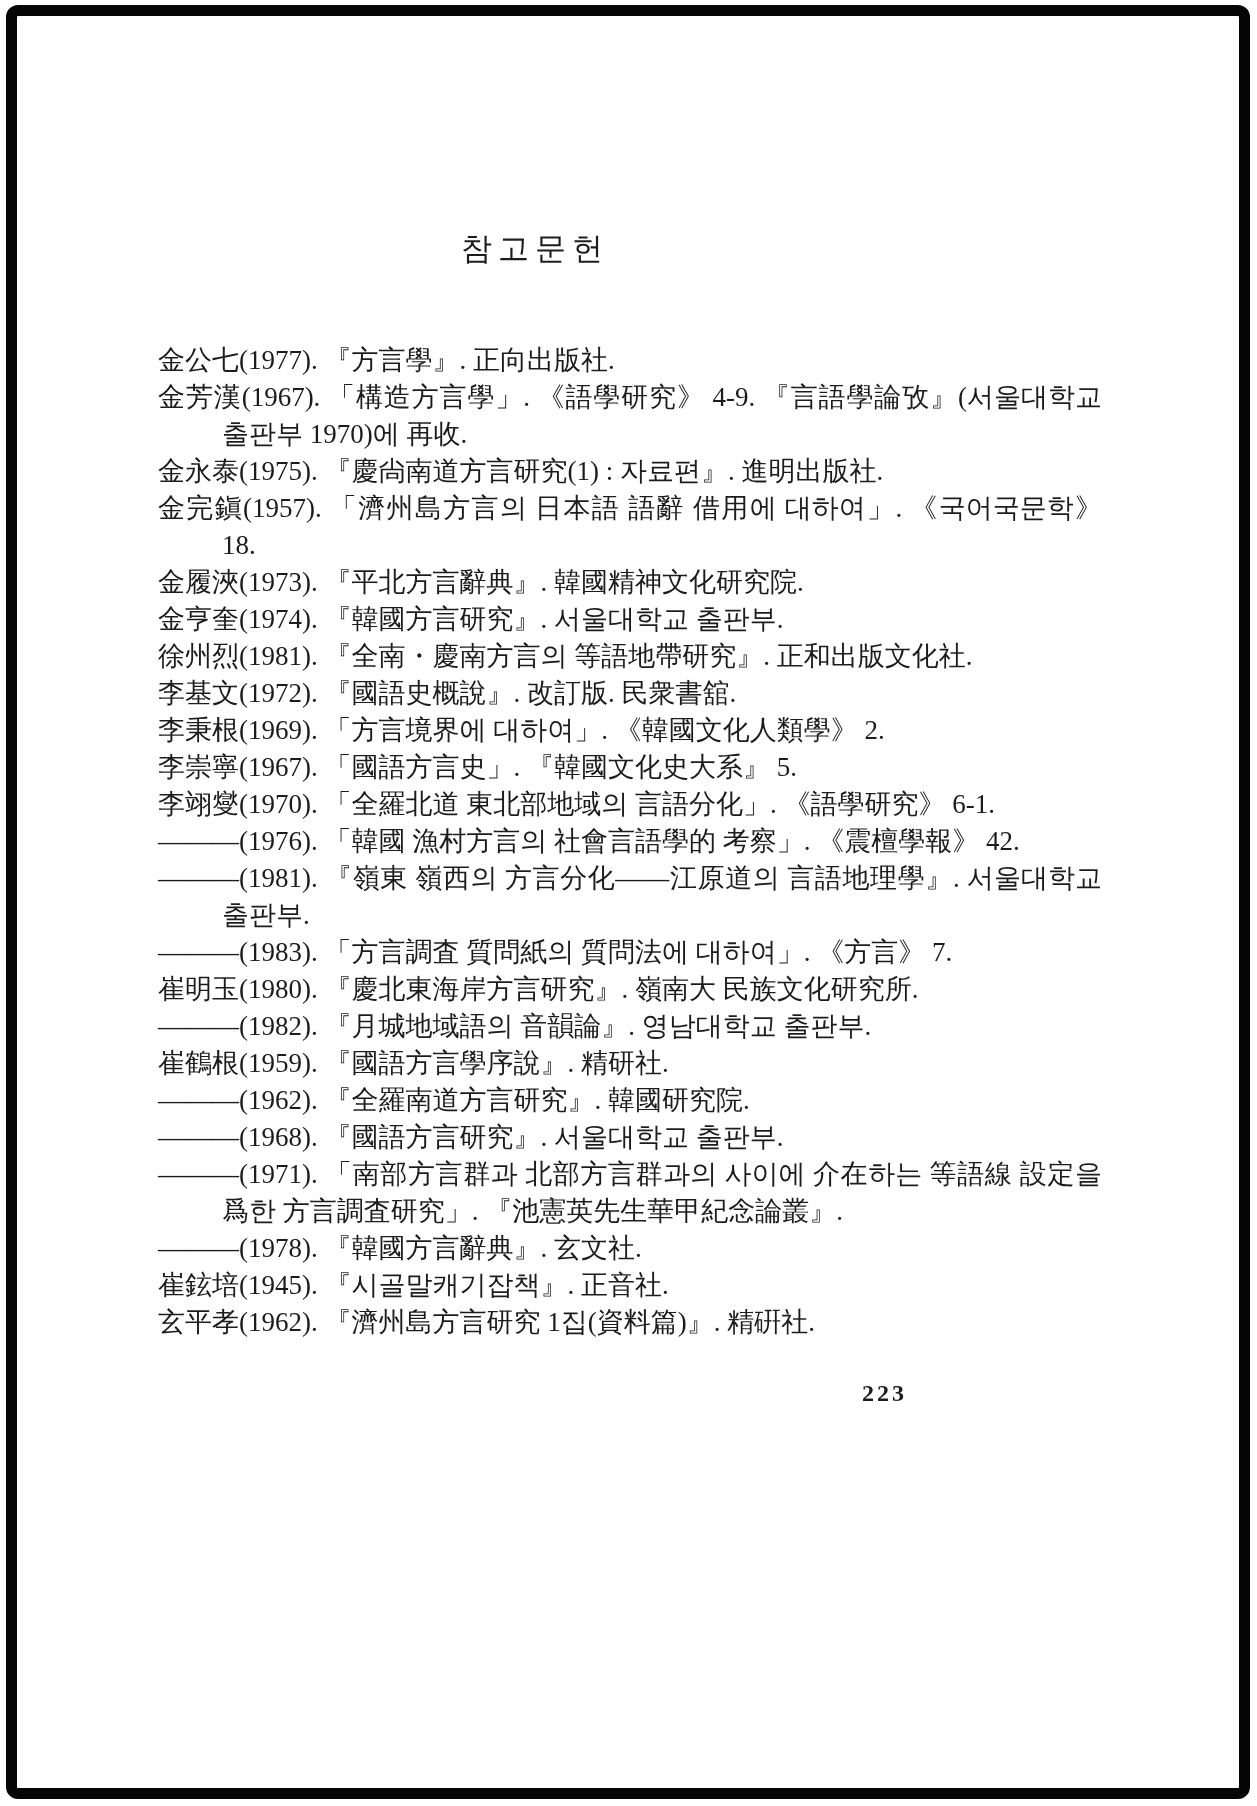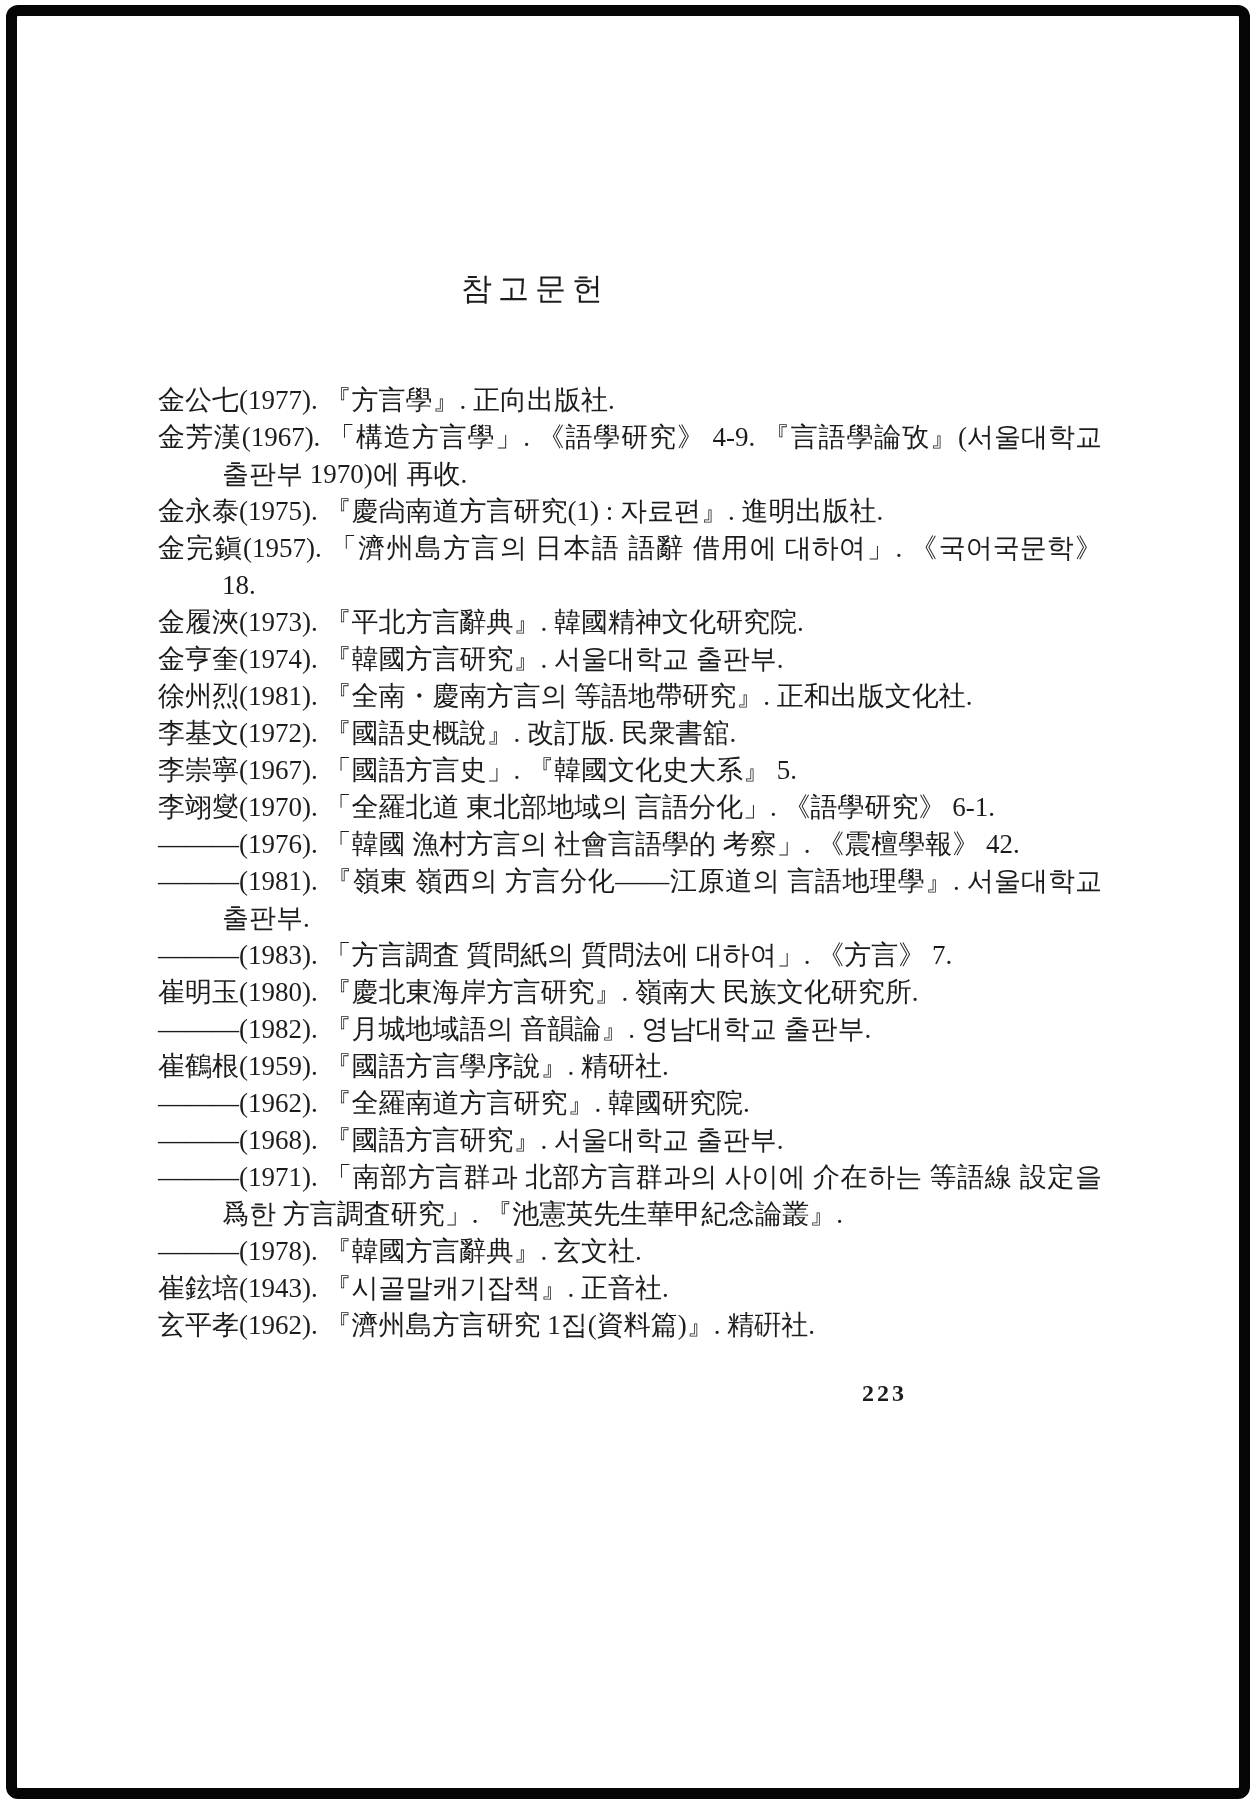--- a/index.html
+++ b/index.html
@@ -25,21 +25,20 @@
     bottom: 7px;
     border: 11px solid #050505;
     border-radius: 12px;
     pointer-events: none;
   }
   .content {
     position: absolute;
     left: 158px;
     top: 228px;
     width: 944px;
-    margin-top: 40px;
   }
   .doc-title {
     font-size: 31px;
     letter-spacing: 6px;
     text-align: center;
     
     padding-right: 190px;
     margin: 0 0 72px 0;
     font-weight: 400;
   }
@@ -75,31 +74,32 @@
 
     <div class="entries">
       <p class="entry">金公七(1977). 『方言學』. 正向出版社.</p>
       <p class="entry">金芳漢(1967). 「構造方言學」. 《語學研究》 4-9. 『言語學論攷』(서울대학교 출판부 1970)에 再收.</p>
       <p class="entry">金永泰(1975). 『慶尙南道方言研究(1) : 자료편』. 進明出版社.</p>
       <p class="entry">金完鎭(1957). 「濟州島方言의 日本語 語辭 借用에 대하여」. 《국어국문학》 18.</p>
       <p class="entry">金履浹(1973). 『平北方言辭典』. 韓國精神文化研究院.</p>
       <p class="entry">金亨奎(1974). 『韓國方言研究』. 서울대학교 출판부.</p>
       <p class="entry">徐州烈(1981). 『全南・慶南方言의 等語地帶研究』. 正和出版文化社.</p>
       <p class="entry">李基文(1972). 『國語史概說』. 改訂版. 民衆書舘.</p>
+      <p class="entry">李秉根(1969). 「方言境界에 대하여」. 《韓國文化人類學》 2.</p>
       <p class="entry">李崇寧(1967). 「國語方言史」. 『韓國文化史大系』 5.</p>
       <p class="entry">李翊燮(1970). 「全羅北道 東北部地域의 言語分化」. 《語學研究》 6-1.</p>
       <p class="entry">———(1976). 「韓國 漁村方言의 社會言語學的 考察」. 《震檀學報》 42.</p>
       <p class="entry">———(1981). 『嶺東 嶺西의 方言分化——江原道의 言語地理學』. 서울대학교 출판부.</p>
       <p class="entry">———(1983). 「方言調査 質問紙의 質問法에 대하여」. 《方言》 7.</p>
       <p class="entry">崔明玉(1980). 『慶北東海岸方言研究』. 嶺南大 民族文化研究所.</p>
       <p class="entry">———(1982). 『月城地域語의 音韻論』. 영남대학교 출판부.</p>
       <p class="entry">崔鶴根(1959). 『國語方言學序說』. 精研社.</p>
       <p class="entry">———(1962). 『全羅南道方言研究』. 韓國研究院.</p>
       <p class="entry">———(1968). 『國語方言研究』. 서울대학교 출판부.</p>
       <p class="entry">———(1971). 「南部方言群과 北部方言群과의 사이에 介在하는 等語線 設定을 爲한 方言調査研究」. 『池憲英先生華甲紀念論叢』.</p>
       <p class="entry">———(1978). 『韓國方言辭典』. 玄文社.</p>
-      <p class="entry">崔鉉培(1943). 『시골말캐기잡책』. 正音社.</p>
+      <p class="entry">崔鉉培(1945). 『시골말캐기잡책』. 正音社.</p>
       <p class="entry">玄平孝(1962). 『濟州島方言研究 1집(資料篇)』. 精硏社.</p>
     </div>
   </div>
 
   <div class="page-number">223</div>
 </div>
 
 </body></html>

